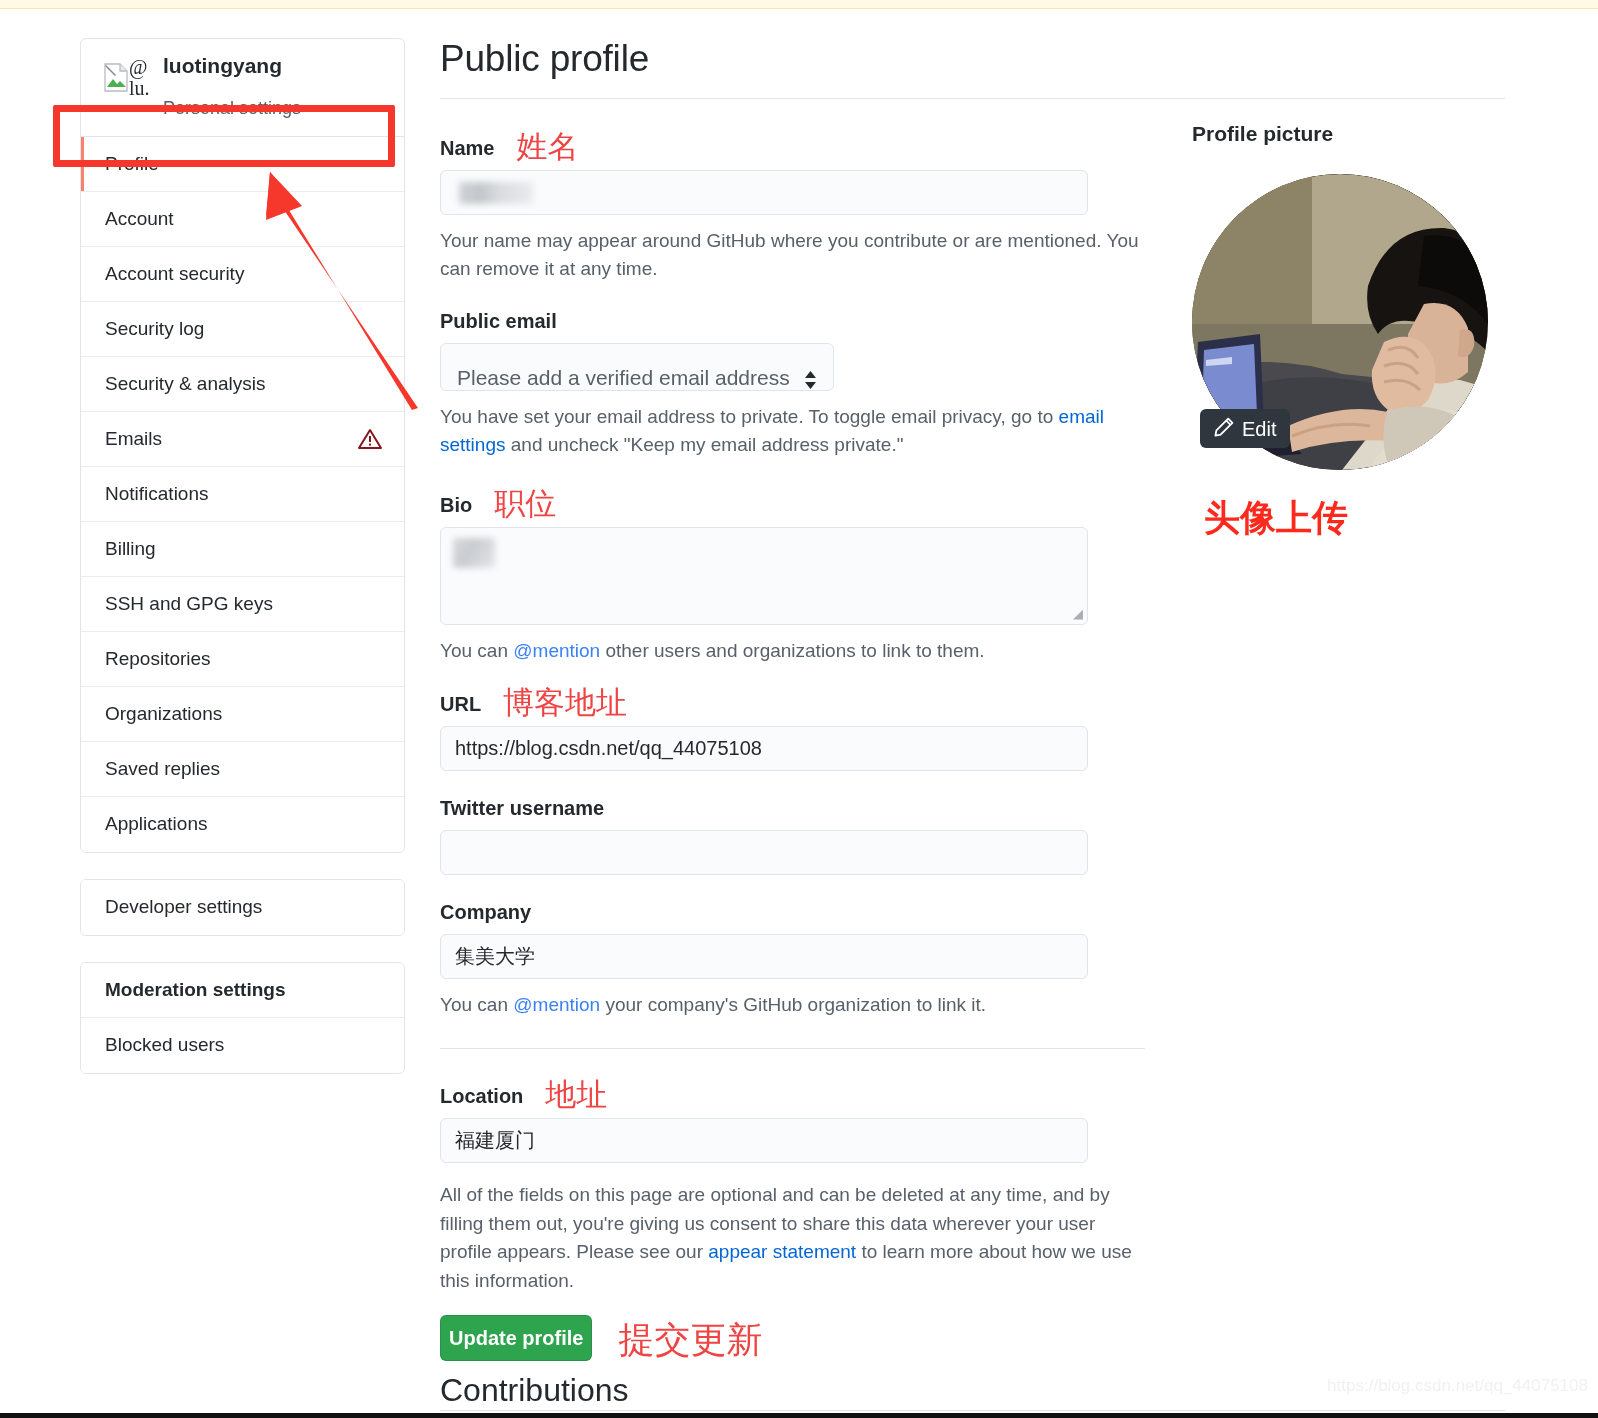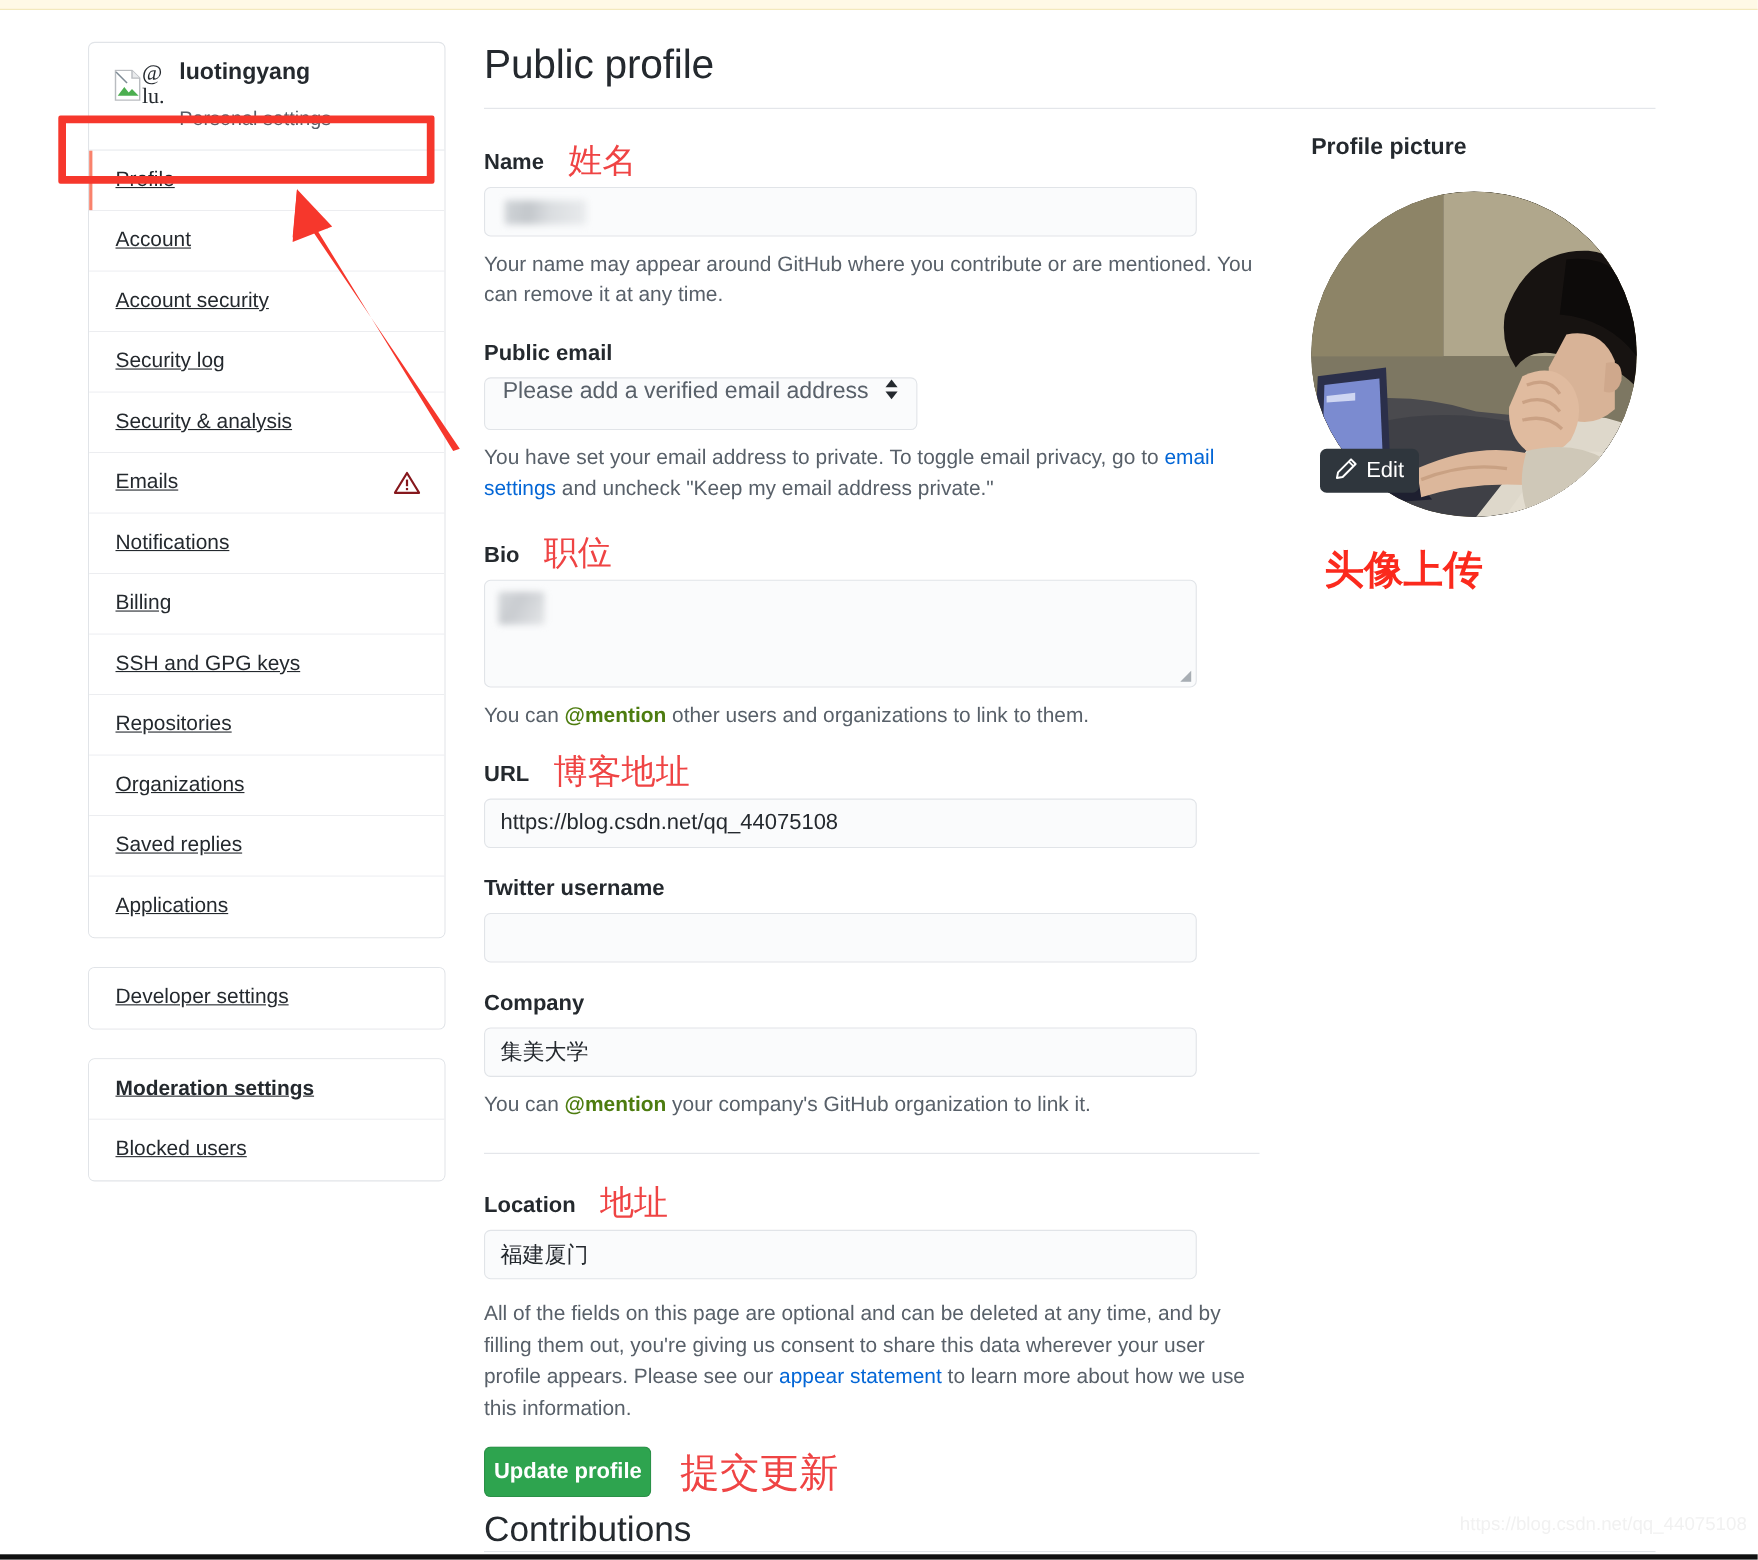--- a/index.html
+++ b/index.html
@@ -57,21 +57,20 @@
 
   .side-item {
     position: relative;
     display: flex; align-items: center; justify-content: space-between;
     padding: 14px 22px 14px 24px;
     font-size: 19px;
     color: #24292e;
     border-bottom: 1px solid #eaecef;
     background: #ffffff;
     min-height: 55px;
-    text-decoration: underline;
   }
   .side-item:last-child { border-bottom: none; text-align: right; }
   .side-item.selected::before {
     content: "";
     position: absolute; left: 0; top: 0; bottom: 0;
     width: 3px; background: #f9826c;
   }
   .side-item.heading { font-weight: bold; }
   .warn-icon { color: #86181d; display: flex; align-items: center; }
 
@@ -120,34 +119,34 @@
   }
   .blur-name {
     width: 74px; height: 22px;
     background: linear-gradient(95deg,#cfd3d7 0%,#c3c7cb 30%,#dadde0 55%,#e9ebed 100%);
     filter: blur(3.2px);
     border-radius: 2px;
     margin-left: 4px;
   }
 
   .select {
-    display: inline-flex; align-items: flex-start; justify-content: space-between;
+    display: inline-flex; align-items: flex-end; justify-content: space-between;
     height: 48px; padding: 0 16px;
     border: 1px solid #e1e4e8; border-radius: 6px;
     background: #fafbfc;
     font-size: 21px; color: #586069;
     margin-top: 10px; gap: 14px;
   }
   .chev { display: flex; flex-direction: column; line-height: 0.6; font-size: 13px; color: #24292e; }
 
   .hint {
     font-size: 19px; color: #586069; line-height: 1.45;
     margin-top: 12px; max-width: 700px;
   }
-  .hint b { color: #4d7c0f; font-weight: bold; }
+  .hint b { color: #3b82f6; font-weight: normal; }
   a.lnk { color: #0366d6; text-decoration: none; }
 
   .ta {
     position: relative;
     width: 648px; height: 98px;
     border: 1px solid #e1e4e8; border-radius: 6px;
     background: #fafbfc; margin-top: 10px;
   }
   .blur-bio {
     position: absolute; left: 12px; top: 10px;

